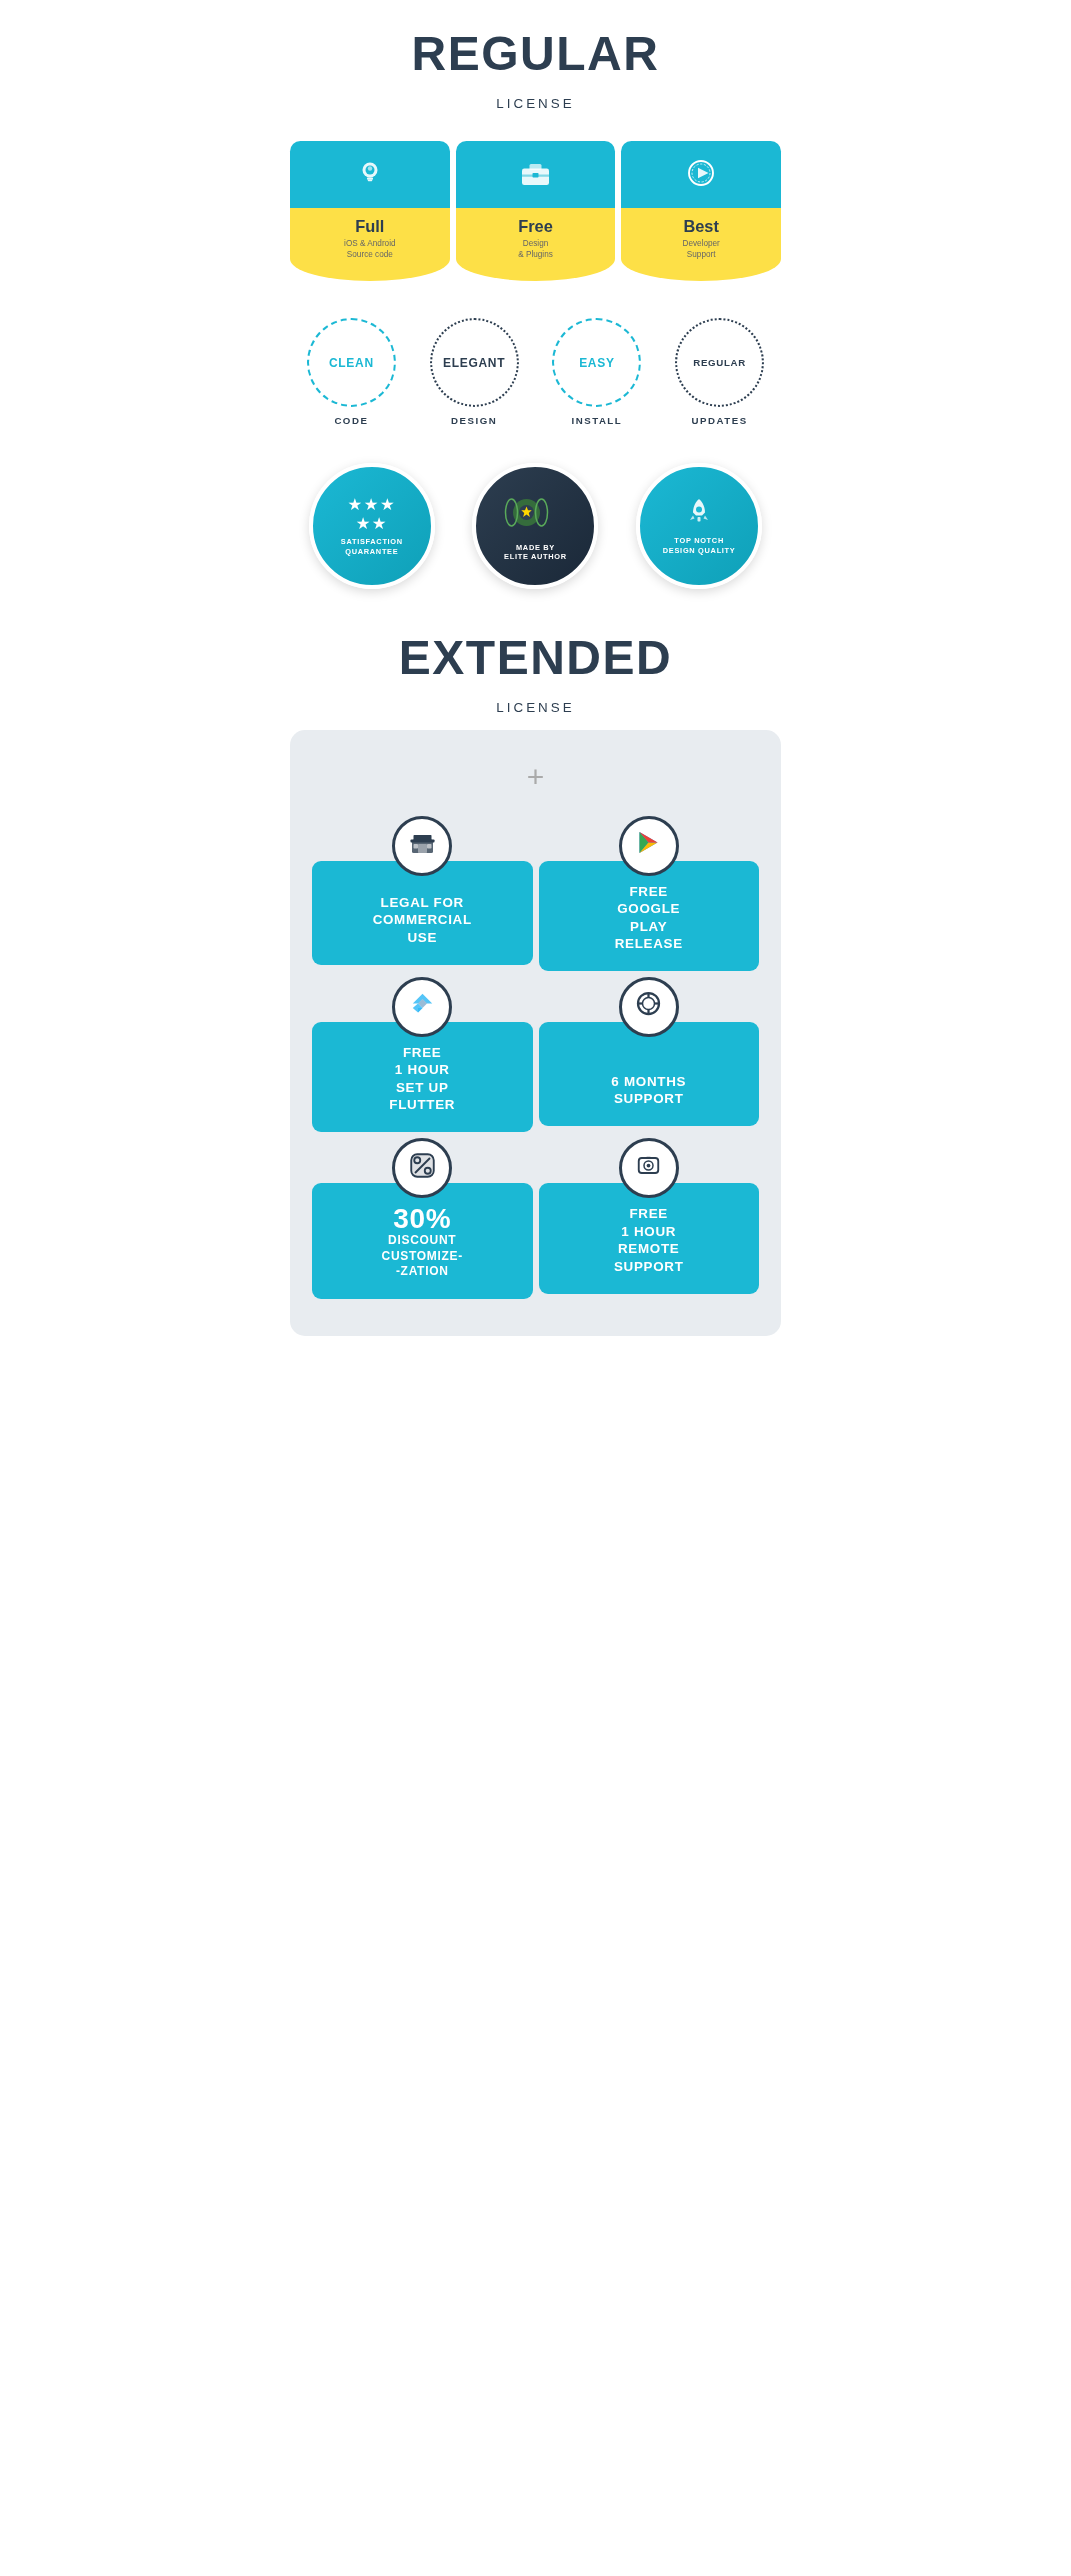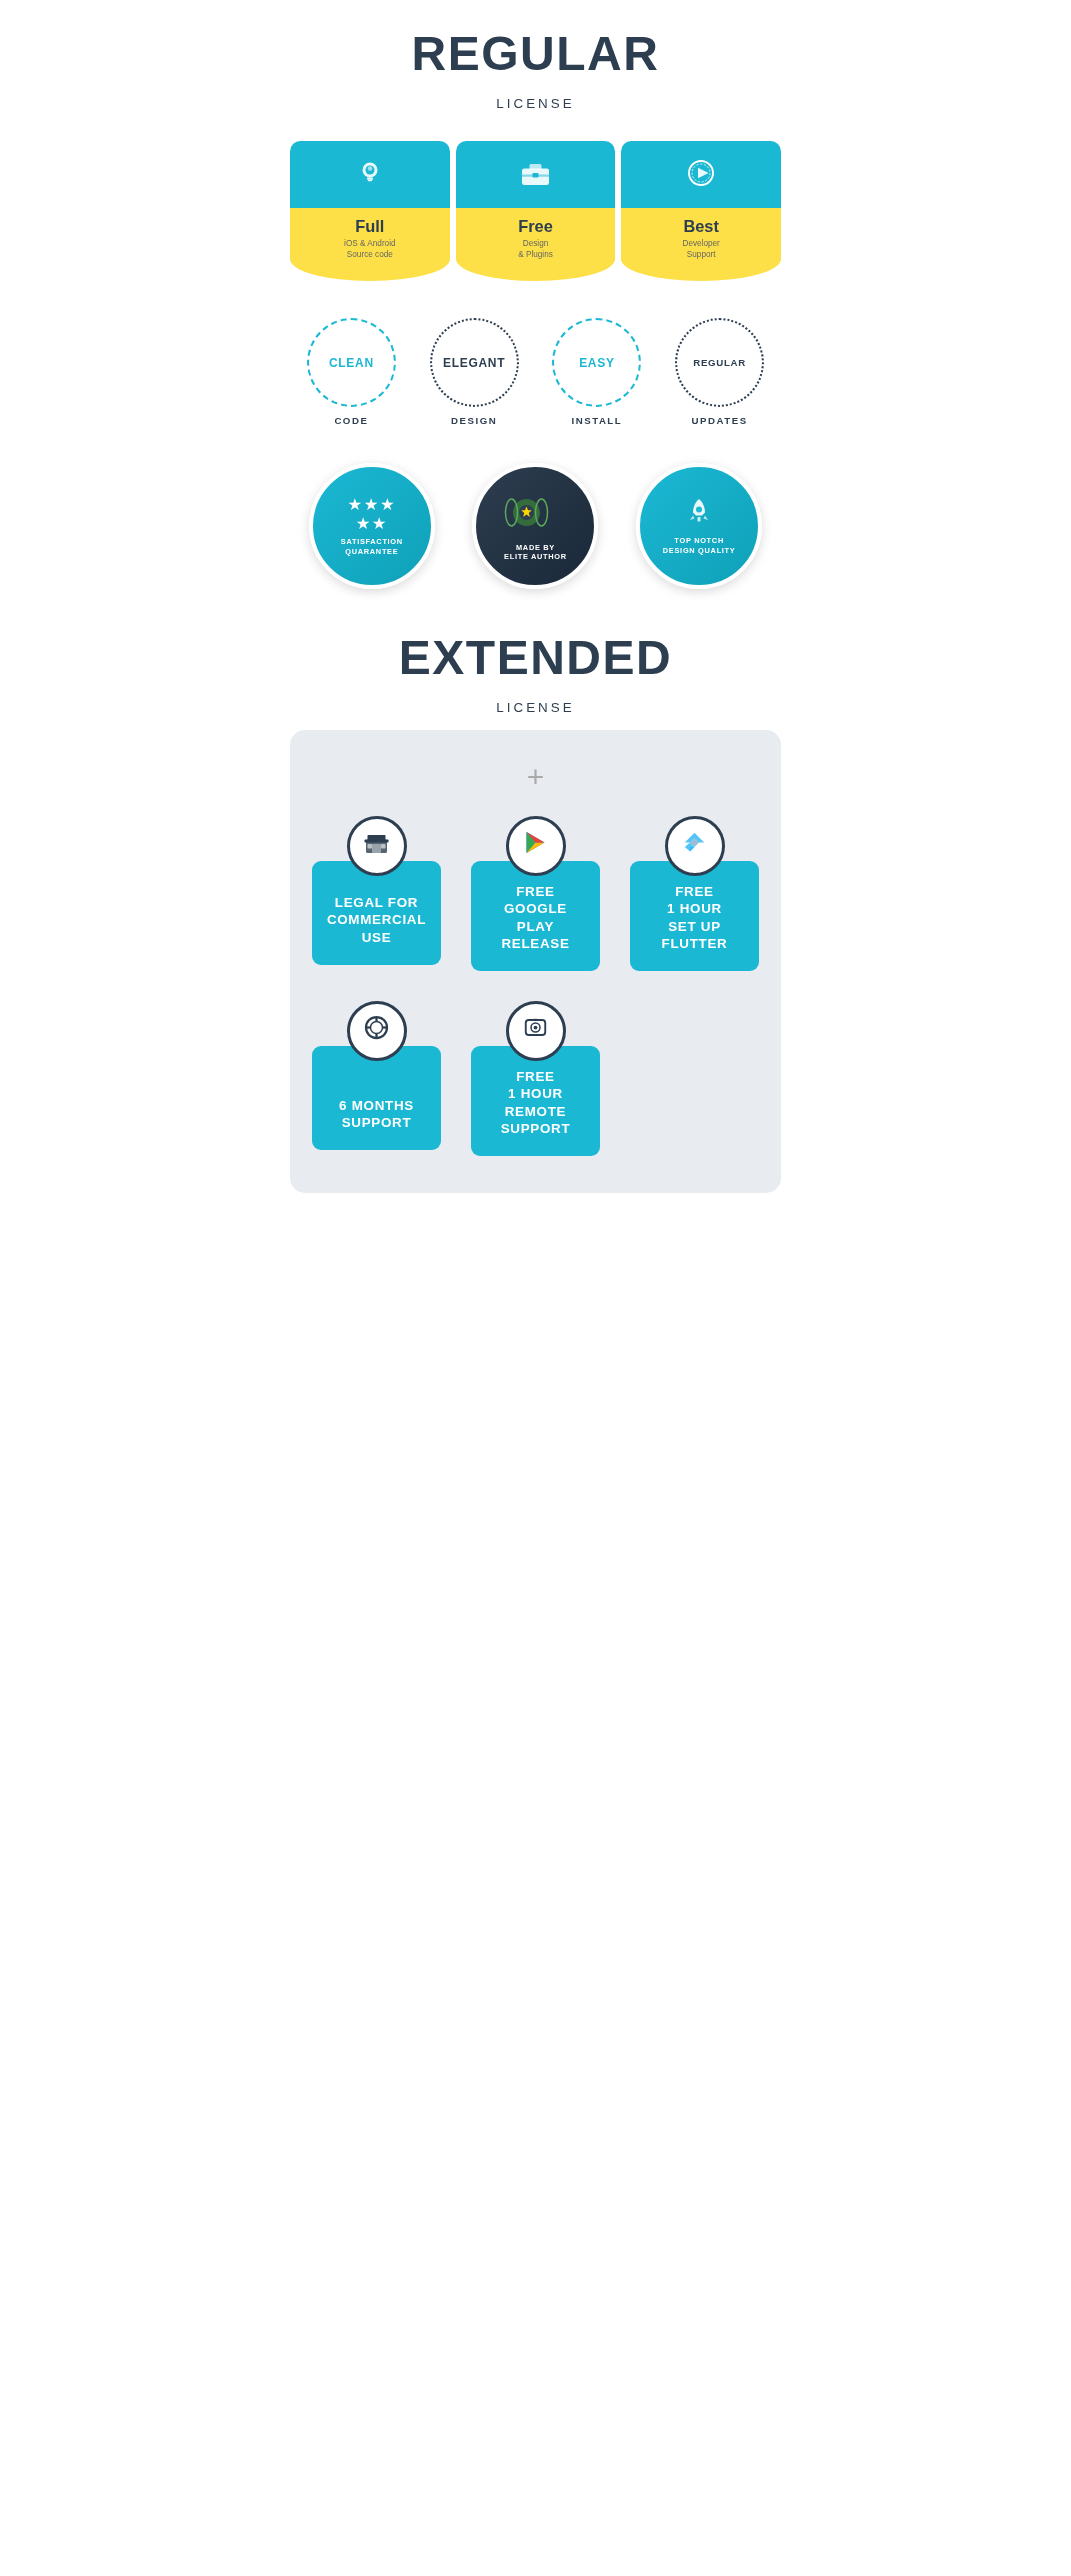--- a/index.html
+++ b/index.html
@@ -221,22 +221,22 @@
     .plus-symbol {
       text-align: center;
       font-size: 30px;
       color: #aaa;
       margin-bottom: 22px;
       font-weight: 300;
     }
 
     .extended-grid {
       display: grid;
-      grid-template-columns: repeat(3, 1fr);
-      gap: 30px;
+      grid-template-columns: repeat(2, 1fr);
+      gap: 6px;
     }
 
     .ext-card {
       display: flex;
       flex-direction: column;
       align-items: center;
       border-radius: 9px;
       overflow: visible;
       position: relative;
     }
@@ -501,20 +501,39 @@
               <line x1="4" y1="18" x2="10" y2="18" stroke="#2d3e50" stroke-width="3"></line>
               <line x1="26" y1="18" x2="32" y2="18" stroke="#2d3e50" stroke-width="3"></line>
             </svg>
           </div>
         </div>
         <div class="ext-card-body">
           <div class="ext-card-text big">6 MONTHS<br>SUPPORT</div>
         </div>
       </div>
 
+      <div class="ext-card">
+        <div class="ext-card-icon-wrap">
+          <div class="ext-icon">
+            <svg width="27" height="27" viewBox="0 0 36 36" fill="none">
+              <rect x="4" y="4" width="28" height="28" rx="6" fill="#2d3e50" opacity="0.15"></rect>
+              <path d="M8 28 L28 8" stroke="#2d3e50" stroke-width="2.5"></path>
+              <circle cx="11" cy="11" r="4" stroke="#2d3e50" stroke-width="2.5" fill="none"></circle>
+              <circle cx="25" cy="25" r="4" stroke="#2d3e50" stroke-width="2.5" fill="none"></circle>
+              <rect x="3" y="3" width="30" height="30" rx="8" stroke="#2d3e50" stroke-width="2.5" fill="none"></rect>
+            </svg>
+          </div>
+        </div>
+        <div class="ext-card-body">
+          <div class="ext-card-text">
+            <span class="percent">30%</span>
+            DISCOUNT<br>CUSTOMIZE-<br>-ZATION
+          </div>
+        </div>
+      </div>
 
       <div class="ext-card">
         <div class="ext-card-icon-wrap">
           <div class="ext-icon">
             <svg width="27" height="27" viewBox="0 0 36 36" fill="none">
               <rect x="5" y="8" width="26" height="20" rx="4" stroke="#2d3e50" stroke-width="2.5" fill="none"></rect>
               <circle cx="18" cy="18" r="6" stroke="#2d3e50" stroke-width="2" fill="none"></circle>
               <circle cx="18" cy="18" r="2.5" fill="#2d3e50"></circle>
               <rect x="15" y="6" width="6" height="3" rx="1" fill="#2d3e50" opacity="0.4"></rect>
             </svg>

